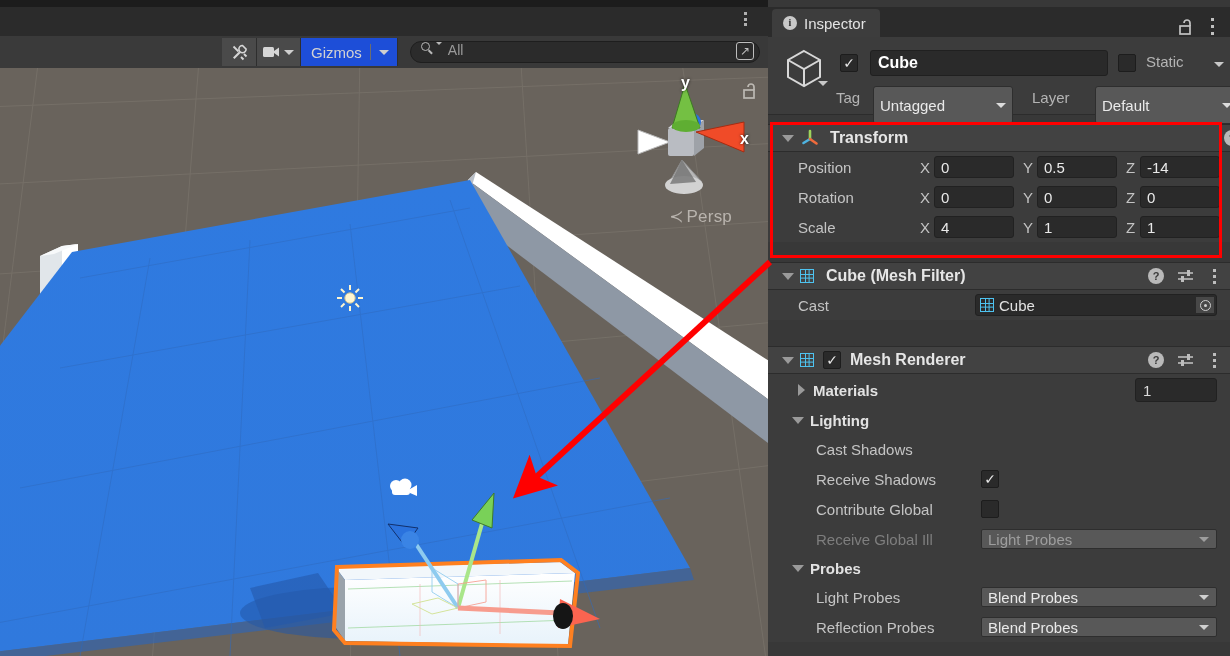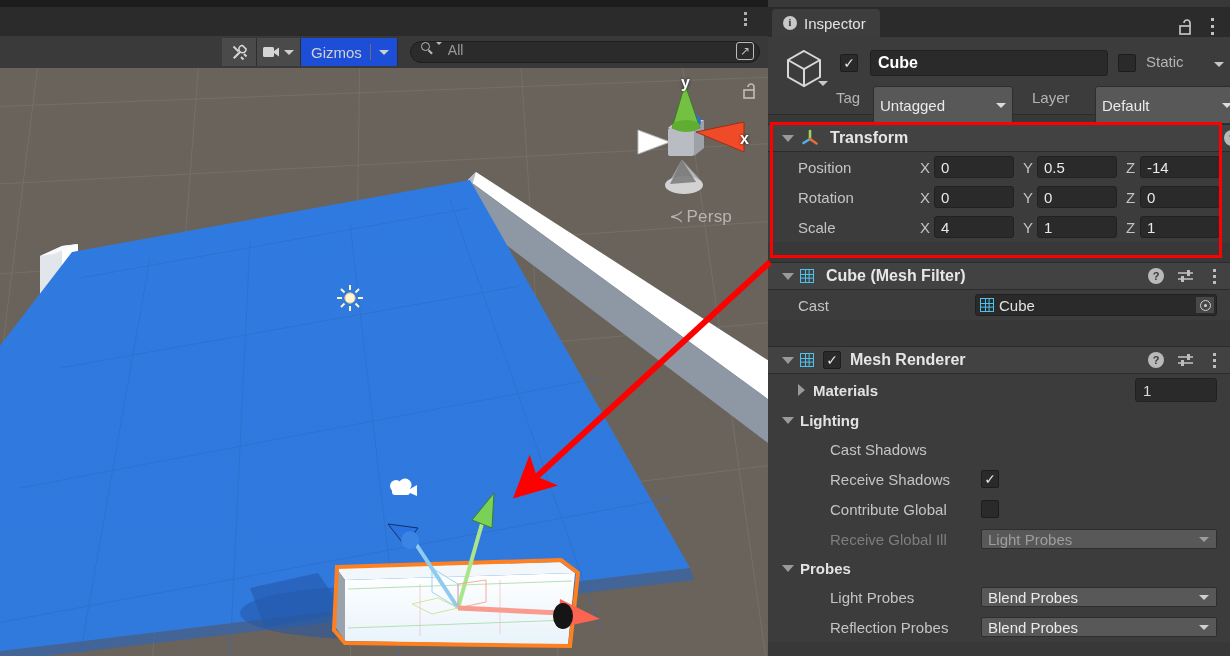--- a/index.html
+++ b/index.html
@@ -235,23 +235,23 @@
     background:#d0d0d0; z-index:2;
   }
   .grid-ic {
     width:14px;height:14px;border:1.4px solid #4ec3f0; position:relative; flex:0 0 auto;
   }
   .grid-ic::before{content:'';position:absolute;left:3.6px;top:-1.4px;width:1.4px;height:14px;background:#4ec3f0;}
   .grid-ic::after{content:'';position:absolute;left:-1.4px;top:3.6px;width:14px;height:1.4px;background:#4ec3f0;}
   .grid-ic.two::before{box-shadow: 3.6px 0 0 #4ec3f0;}
   .grid-ic.two::after{box-shadow: 0 3.6px 0 #4ec3f0;}
 
-  .section-foldout { display:flex; align-items:center; height:28px; padding-left:14px; }
+  .section-foldout { display:flex; align-items:center; height:28px; padding-left:24px; }
   .section-title { color:#e2e2e2; font-size:15px; font-weight:bold; }
-  .sub-row { height:30px; display:flex; align-items:center; position:relative; padding-left:62px;}
+  .sub-row { height:30px; display:flex; align-items:center; position:relative; padding-left:48px;}
   .sub-label { color:#c4c4c4; font-size:15px; }
   .sub-label.dim { color:#7e7e7e; }
   .sub-dd {
     position:absolute; left: 213px; width: 236px; height: 20px;
     background:#585858; border:1px solid #2e2e2e; border-radius:2px;
     color:#e9e9e9; font-size:15px; display:flex; align-items:center; padding:0 6px;
   }
   .sub-dd .caret{ position:absolute; right:7px; top:50%; margin-top:-2px; }
   .sub-ck { position:absolute; left: 213px; }
   #materials-row { height: 32px; display:flex; align-items:center; padding-left:14px; position:relative;}

